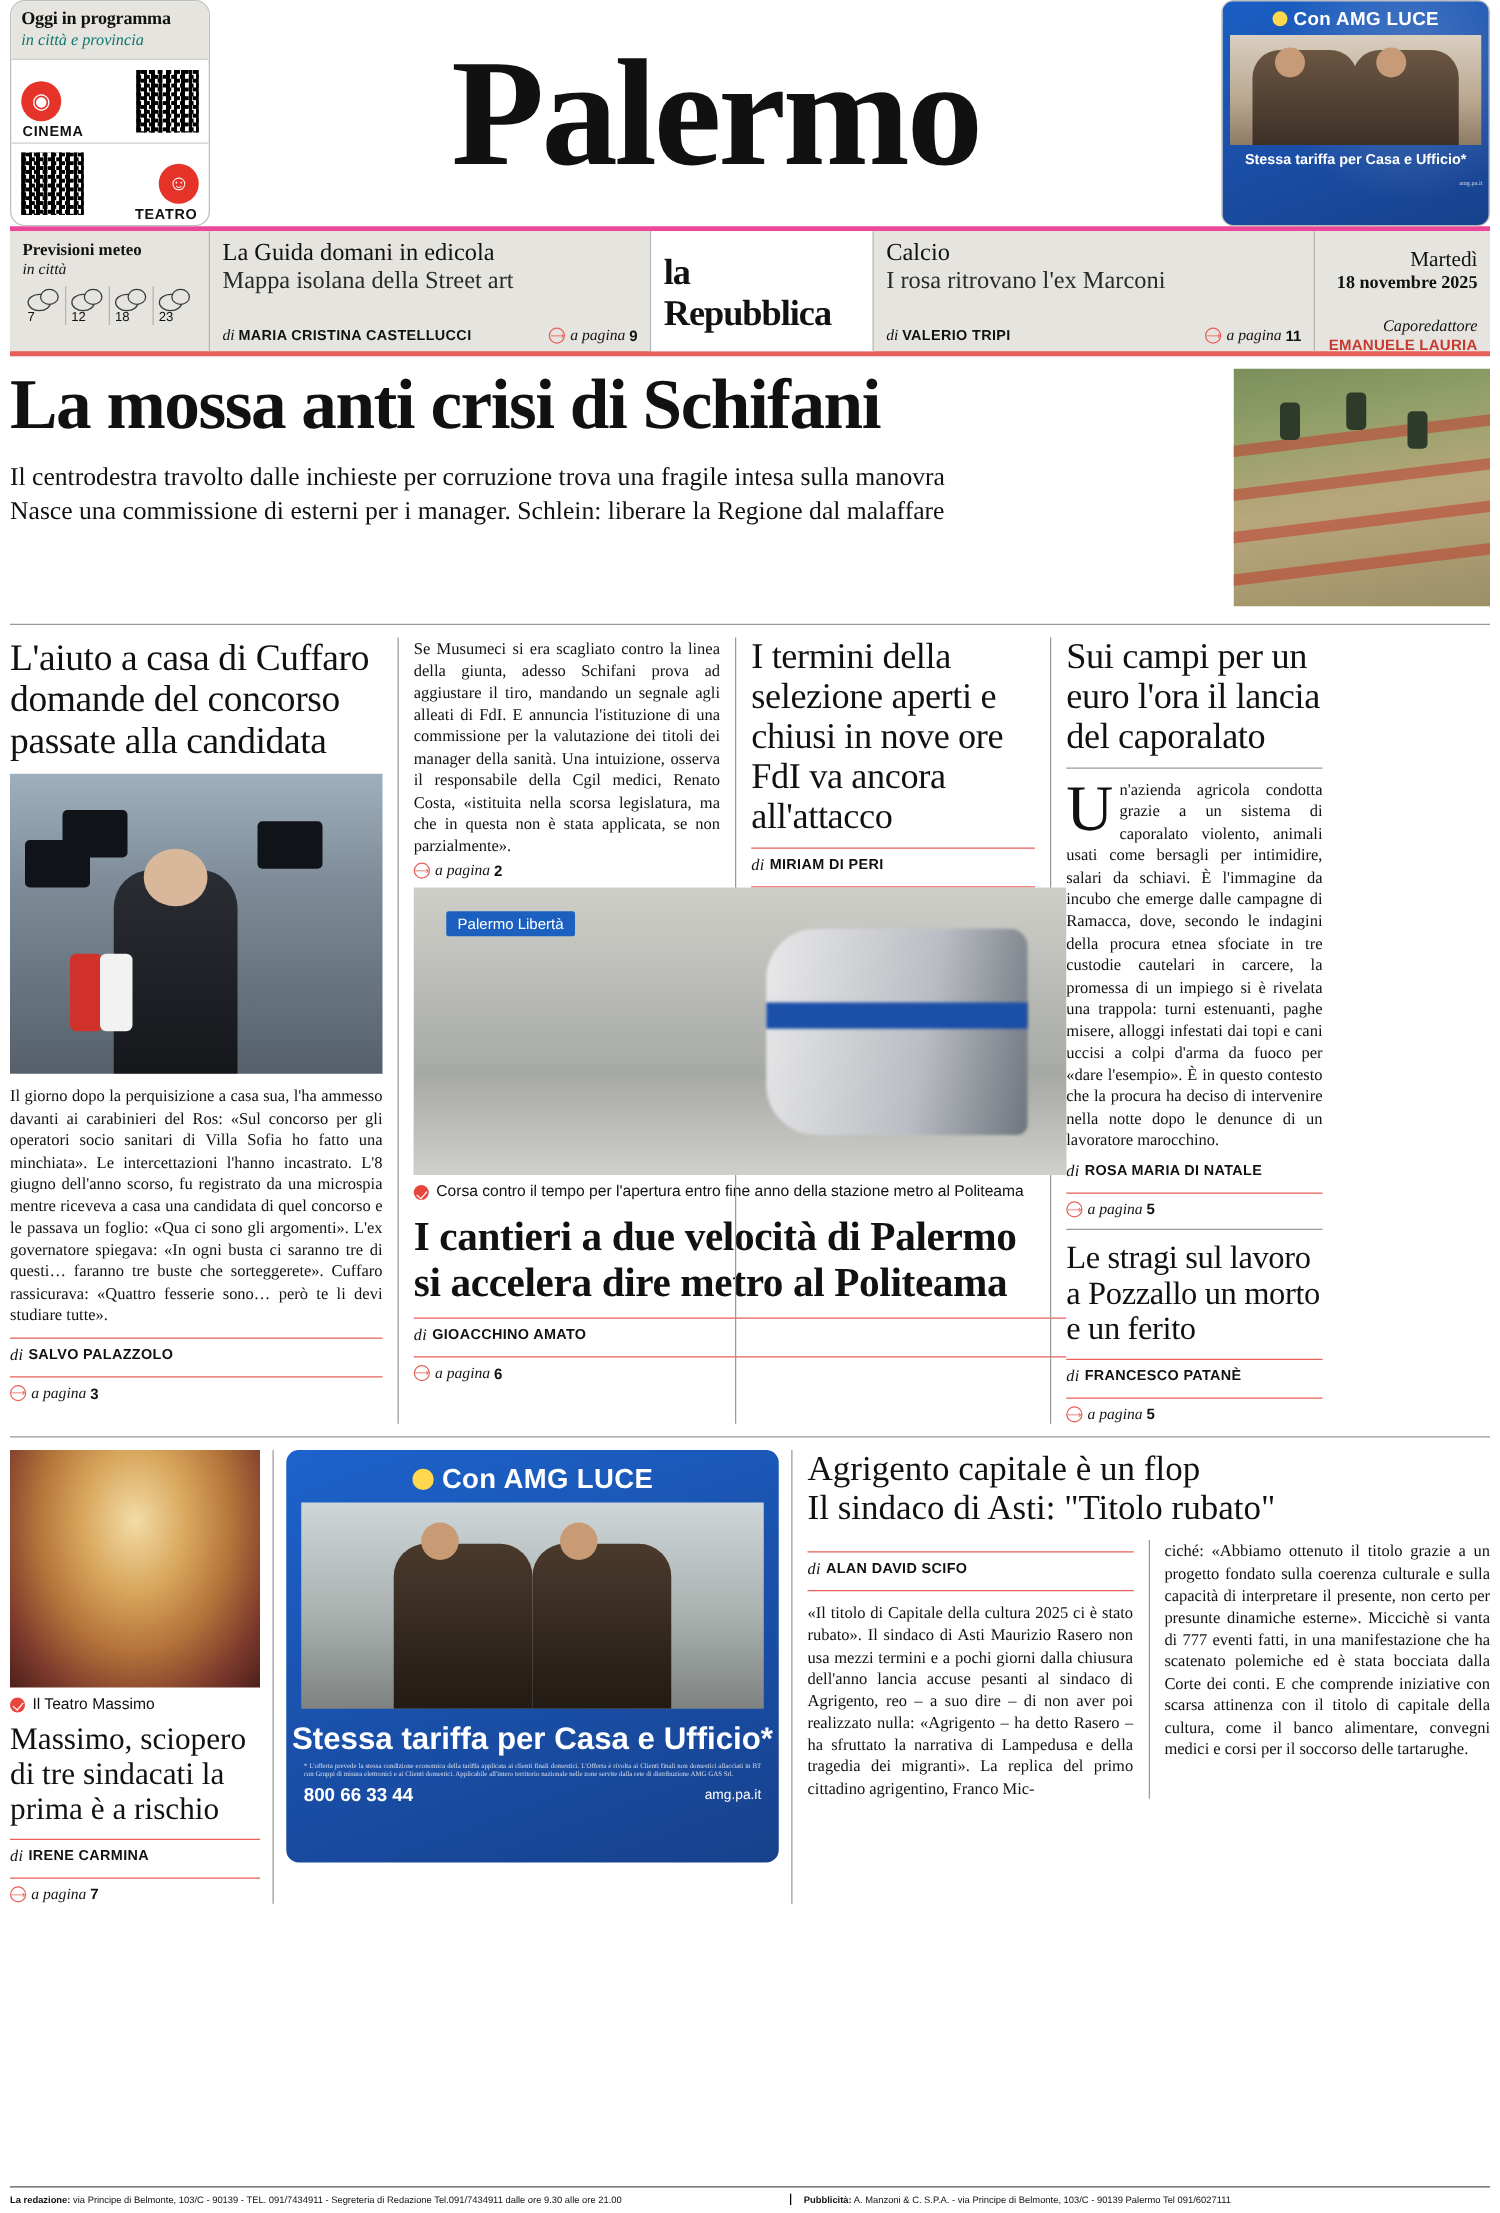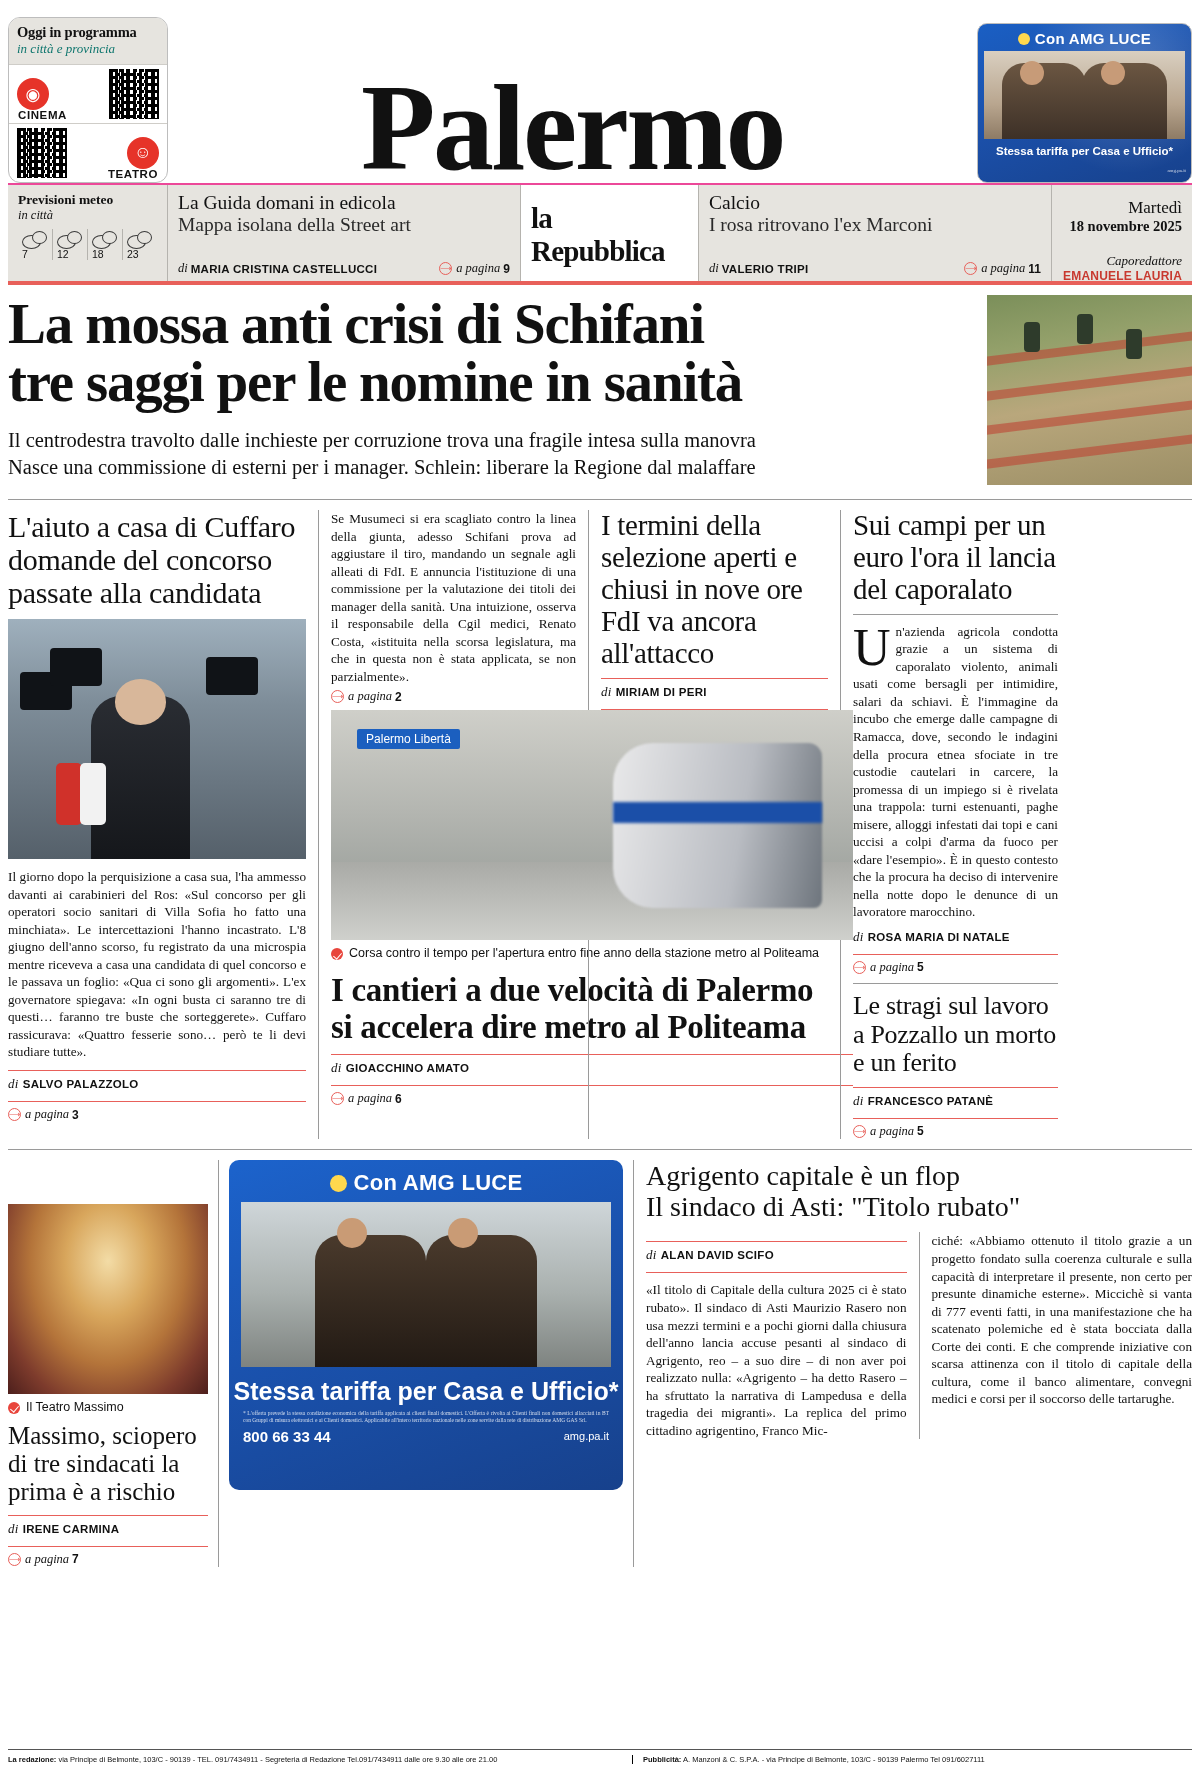--- a/index.html
+++ b/index.html
@@ -7,21 +7,21 @@
     width: 1200px; height: 1770px;
     background: #fff;
     font-family: "Liberation Serif", serif;
     color: #111;
     overflow: hidden;
     position: relative;
   }
   .page { width: 1200px; height: 1770px; position: relative; padding: 0 8px; }
 
   
-  .top-area { display: flex; height: 185px; border-bottom: 2px solid #ec4899; align-items: flex-end; }
+  .top-area { display: flex; height: 185px; border-bottom: 4px solid #ec4899; }
   .promo-box {
     width: 160px; border: 1px solid #bdbdbd; border-radius: 12px;
     display: flex; flex-direction: column; overflow: hidden; background: #fff;
   }
   .promo-head { background: #e6e4df; padding: 6px 8px 7px; border-bottom: 1px solid #cfcdc8; }
   .promo-head .t1 { font-weight: bold; font-size: 14.5px; letter-spacing: -0.2px; }
   .promo-head .t2 { font-style: italic; font-size: 13px; color: #0f766e; }
   .promo-cell { flex: 1; display: flex; align-items: center; padding: 4px 8px; position: relative; }
   .promo-cell.b1 { border-bottom: 1px solid #cfcdc8; }
   .qr { width: 50px; height: 50px; background:
@@ -162,21 +162,21 @@
   .dot { width:12px;height:12px;border-radius:50%;background:#e8453c;flex-shrink:0;margin-top:2px;
      position:relative;}
   .dot:after{content:'';position:absolute;left:4px;top:2.5px;width:4px;height:7px;
      border:1.2px solid #fff;border-top:none;border-left:none;transform:rotate(40deg);}
 
   .dropcap::first-letter { float:left; font-size: 52px; line-height: .82; padding: 4px 5px 0 0;
      font-weight: normal; }
 
   
   .bottom { display: flex; margin-top: 10px; border-top: 1px solid #9a9a9a; padding-top: 10px; }
-  .bt-left { width: 210px; padding-right: 10px; margin-top: 44px; }
+  .bt-left { width: 210px; padding-right: 10px; }
   .bt-ad { width: 415px; padding: 0 10px; border-left: 1px solid #9a9a9a;}
   .bt-right { flex: 1; padding-left: 12px; border-left: 1px solid #9a9a9a;}
   .teatro-photo { width: 100%; height: 190px;
      background: radial-gradient(ellipse at 50% 30%, #f3dca6 0%, #d8a65c 30%, #b4743a 55%, #7d3b2c 80%, #4d1f1c 100%);}
   .bt-left h3 { font-size: 25px; line-height:1.12; font-weight:normal; margin-top:8px;}
 
   .adbig { width:100%; height: 330px; border-radius: 10px; overflow:hidden; position:relative;
      background: linear-gradient(160deg,#1c63cc 0%,#1a52ae 45%,#17418c 100%); color:#fff;}
   .adbig .ahdr { text-align:center; padding:10px 0 6px; font-family:"Liberation Sans",sans-serif;
      font-weight:bold; font-size: 22px; letter-spacing:.3px;}
@@ -320,21 +320,20 @@
       <div class="d2">18 novembre 2025</div>
       <div class="d3">Caporedattore</div>
       <div class="d4">EMANUELE LAURIA</div>
     </div>
   </div>
 
   <div class="lead">
     <div class="lead-main">
       <h2>
         <span>La mossa anti crisi di Schifani</span><br>
-        <span>tre saggi per le nomine in sanità</span>
       </h2>
       <div class="sub">
         <div>Il centrodestra travolto dalle inchieste per corruzione trova una fragile intesa sulla manovra</div>
         <div>Nasce una commissione di esterni per i manager. Schlein: liberare la Regione dal malaffare</div>
       </div>
     </div>
     <div class="lead-photo">
       <div class="rowz" style="top:26%"></div>
         <div class="rowz" style="top:44%"></div>
       <div class="rowz" style="top:62%"></div>

